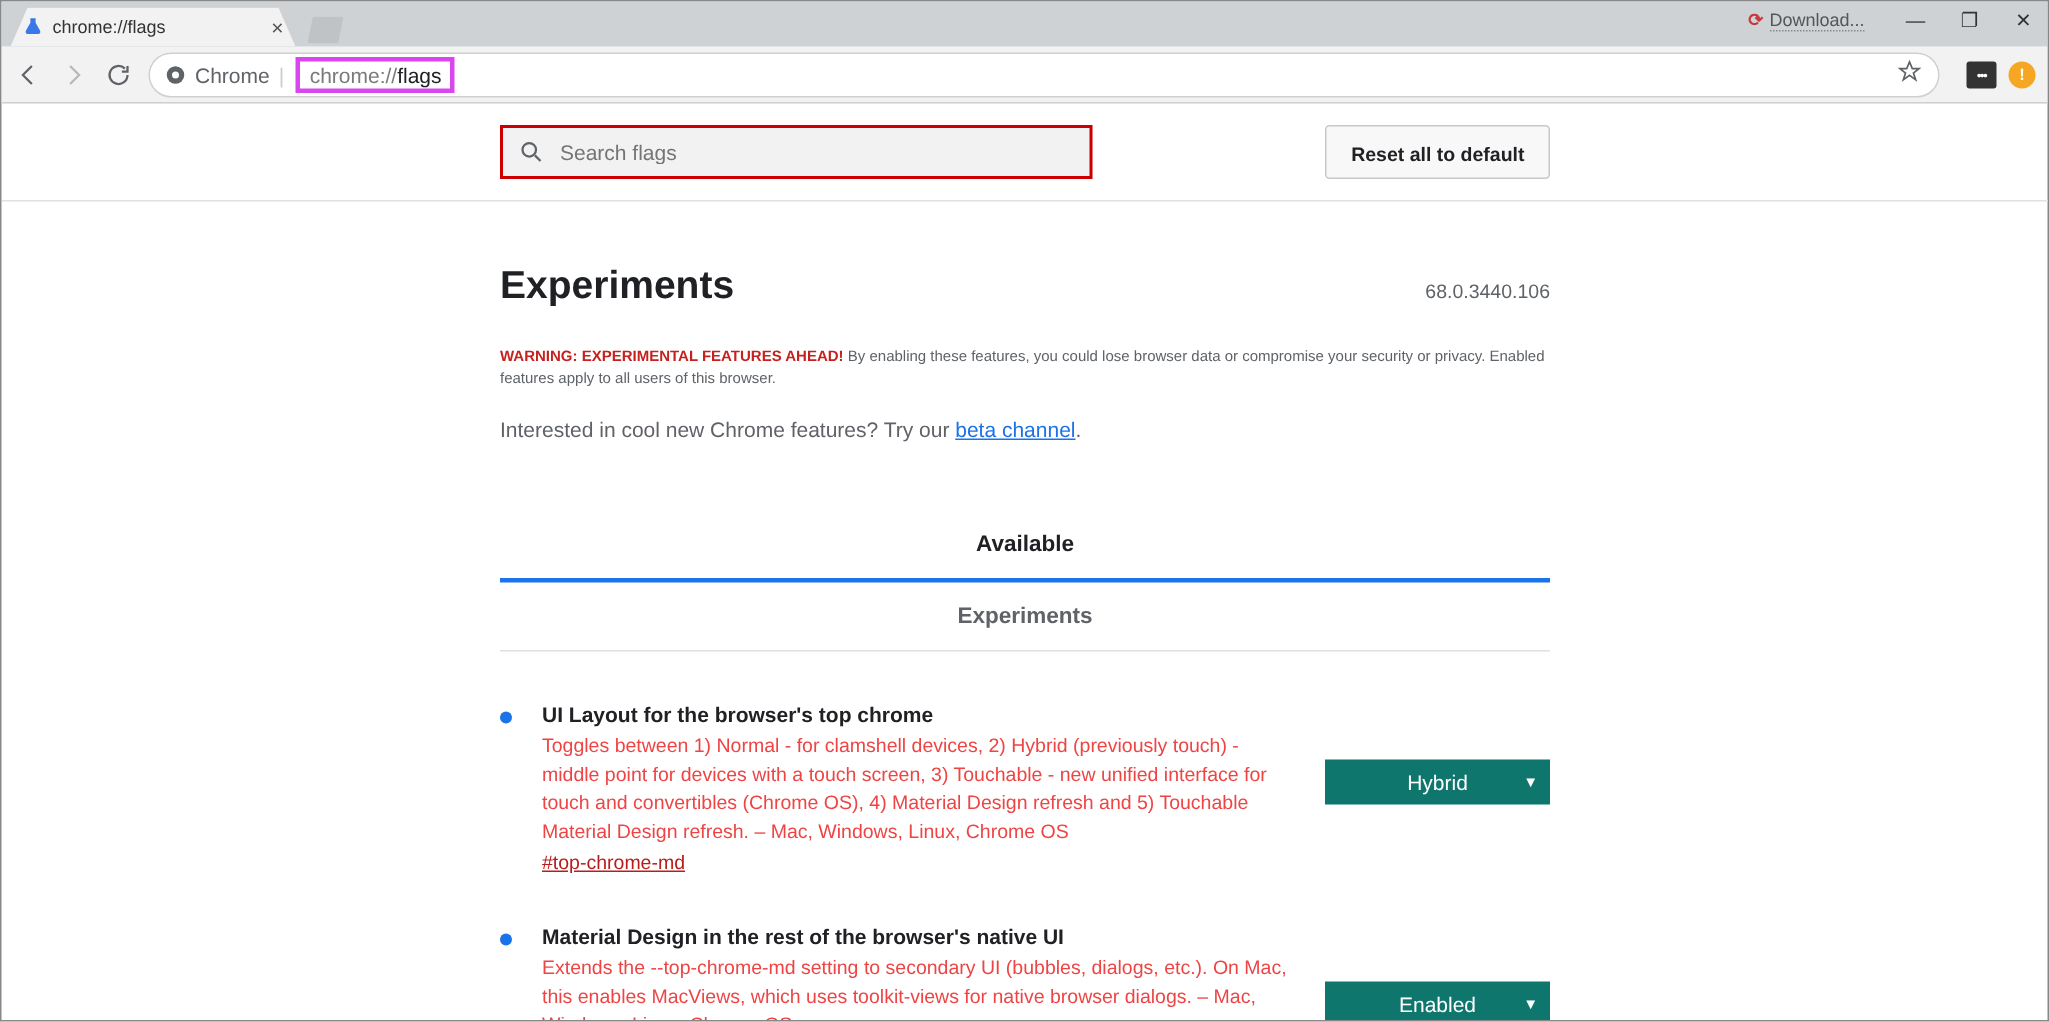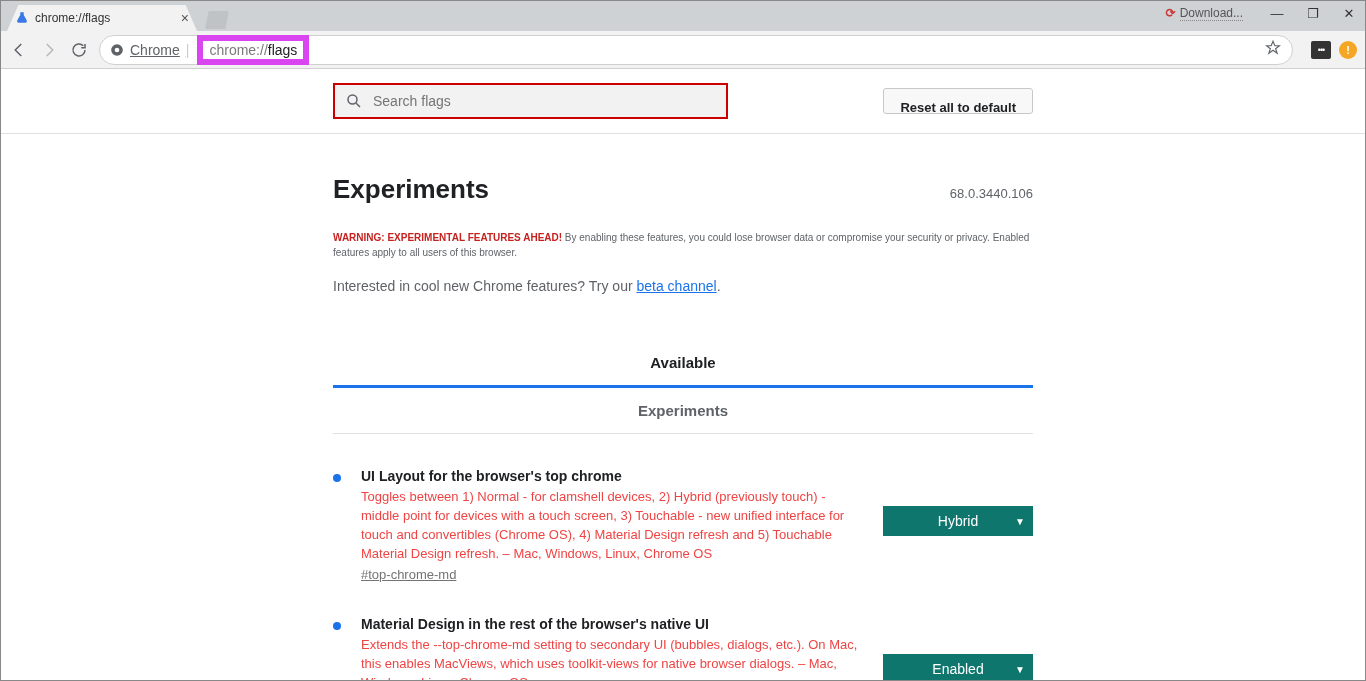--- a/index.html
+++ b/index.html
@@ -15,42 +15,42 @@
   .win-controls { position:absolute; right:4px; top:2px; display:flex; gap:12px; align-items:center;}
   .win-controls .wc { width:24px; height:20px; display:flex; align-items:center; justify-content:center; color:#333;}
   .download-badge { display:flex; align-items:center; gap:4px; font-size:12px; color:#555; margin-right:10px;}
   .download-badge .dicn { color:#c73a3a; font-weight:bold;}
   
   
   .toolbar { height:38px; background:#f2f2f2; display:flex; align-items:center; padding:0 8px; gap:10px; border-bottom:1px solid #d0d0d0;}
   .navbtn { width:20px; height:20px; display:flex; align-items:center; justify-content:center; color:#606060;}
   .navbtn.disabled { color:#b8b8b8;}
   .addr { flex:1; height:30px; background:#fff; border:1px solid #d0d0d0; border-radius:15px; display:flex; align-items:center; padding:0 10px; gap:8px;}
-  .addr .chip { display:flex; align-items:center; gap:6px; color:#5f6368; font-size:14px;text-decoration:underline;}
+  .addr .chip { display:flex; align-items:center; gap:6px; color:#5f6368; font-size:14px;}
   .addr .chip .sep { color:#ccc; }
-  .addr .url-wrap { border:6px solid #d946ef; padding:1px 6px; display:flex; align-items:flex-end;}
+  .addr .url-wrap { border:3px solid #d946ef; padding:1px 6px; display:flex; align-items:flex-end;}
   .addr .url-prefix { color:#7a7a7a; font-size:14px;}
   .addr .url-bold { color:#202124; font-size:14px;}
   .addr .star { margin-left:auto; color:#606060;}
   .rt-icons { display:flex; align-items:center; gap:8px; margin-left:8px;}
   .ext-box { width:20px; height:18px; background:#333; border-radius:2px; display:flex; align-items:center; justify-content:center; color:#fff; font-size:9px; letter-spacing:-1px;}
   .profile { width:18px; height:18px; border-radius:50%; background:#f5a623; display:flex; align-items:center; justify-content:center; color:#fff; font-size:11px; font-weight:bold;}
   
   
   .content { height: calc(681px - 30px - 38px); overflow-y:auto; position:relative;}
   .content::-webkit-scrollbar { width:16px; }
   .content::-webkit-scrollbar-track { background:#f1f1f1;}
   .content::-webkit-scrollbar-thumb { background:#c1c1c1;}
   
   .page-top { border-bottom:1px solid #e0e0e0; padding:14px 0; }
   .page-top-inner { width:700px; margin:0 auto; display:flex; align-items:center; justify-content:space-between; position:relative;}
   .searchbox { width:395px; height:36px; border:2px solid #c00; background:#f2f2f2; display:flex; align-items:center; padding:0 10px; gap:10px;}
   .searchbox svg { width:18px; height:18px; color:#5f6368;}
   .searchbox input { border:none; outline:none; background:transparent; font-size:14px; color:#333; flex:1;}
-  .resetbtn { height:26px; padding:11px 16px; background:#f8f8f8; border:1px solid #c8c8c8; border-radius:3px; font-size:13px; font-weight:600; color:#202124; cursor:pointer;}
+  .resetbtn { height:36px; padding:11px 16px; background:#f8f8f8; border:1px solid #c8c8c8; border-radius:3px; font-size:13px; font-weight:600; color:#202124; cursor:pointer;}
   
   .main { width:700px; margin:0 auto; padding-top:40px;}
   .hrow { display:flex; align-items:baseline; justify-content:space-between;}
   .hrow h1 { font-size:26px; font-weight:600; color:#202124;}
   .ver { font-size:13px; color:#5f6368;margin-left:48px;}
   .warn { margin-top:26px; font-size:10px; color:#5f6368; line-height:1.45;}
   .warn strong { color:#c5221f; font-weight:700;}
   .beta { margin-top:18px; font-size:14px; color:#5f6368;}
   .beta a { color:#1a73e8; text-decoration:underline;}
   
@@ -58,21 +58,21 @@
   .tabitem { flex:1; text-align:center; padding:14px 0; font-size:15px; font-weight:600; color:#202124; cursor:pointer;}
   .tabitem.active { color:#202124; border-bottom:3px solid #1a73e8;}
   .tabitem.inactive { color:#5f6368;}
   
   .flaglist { margin-top:34px;}
   .flag { display:flex; gap:20px; margin-bottom:34px; align-items:flex-start;}
   .dot { width:8px; height:8px; background:#1a73e8; border-radius:50%; margin-top:6px; flex-shrink:0;}
   .flagbody { flex:1;}
   .ftitle { font-size:14px; font-weight:600; color:#202124;}
   .fdesc { font-size:13px; color:#ef4444; margin-top:4px; line-height:1.45;}
-  .fhash { font-size:13px; color:#737373; text-decoration:underline; margin-top:4px; display:inline-block;}
+  .fhash { font-size:13px; color:#b91c1c; text-decoration:underline; margin-top:4px; display:inline-block;}
   .sel { width:150px; height:30px; background:#0f766e; color:#fff; border:none; font-size:14px; display:flex; align-items:center; justify-content:center; position:relative; margin-top:38px; flex-shrink:0; cursor:pointer;}
   .sel .arrow { position:absolute; right:8px; font-size:10px;}
 </style>
 </head>
 <body>
 
 <div class="titlebar">
   <div class="tab">
     <span class="favicon">
       <svg viewBox="0 0 24 24">

